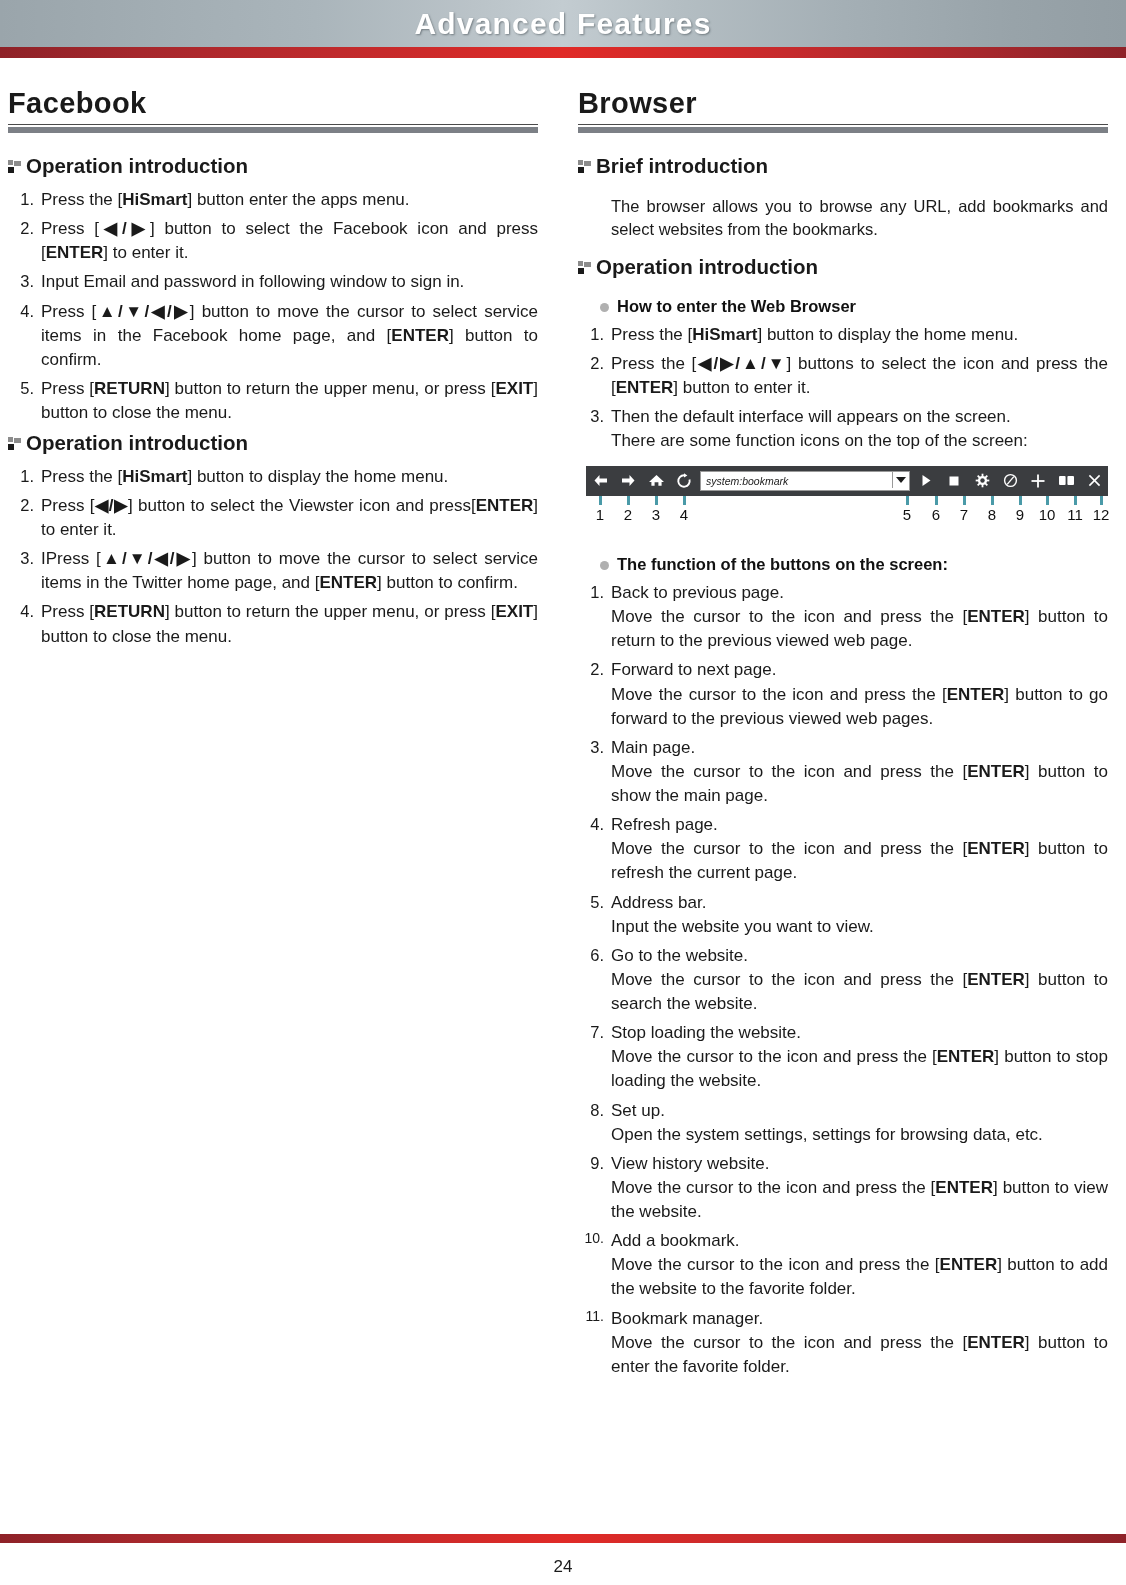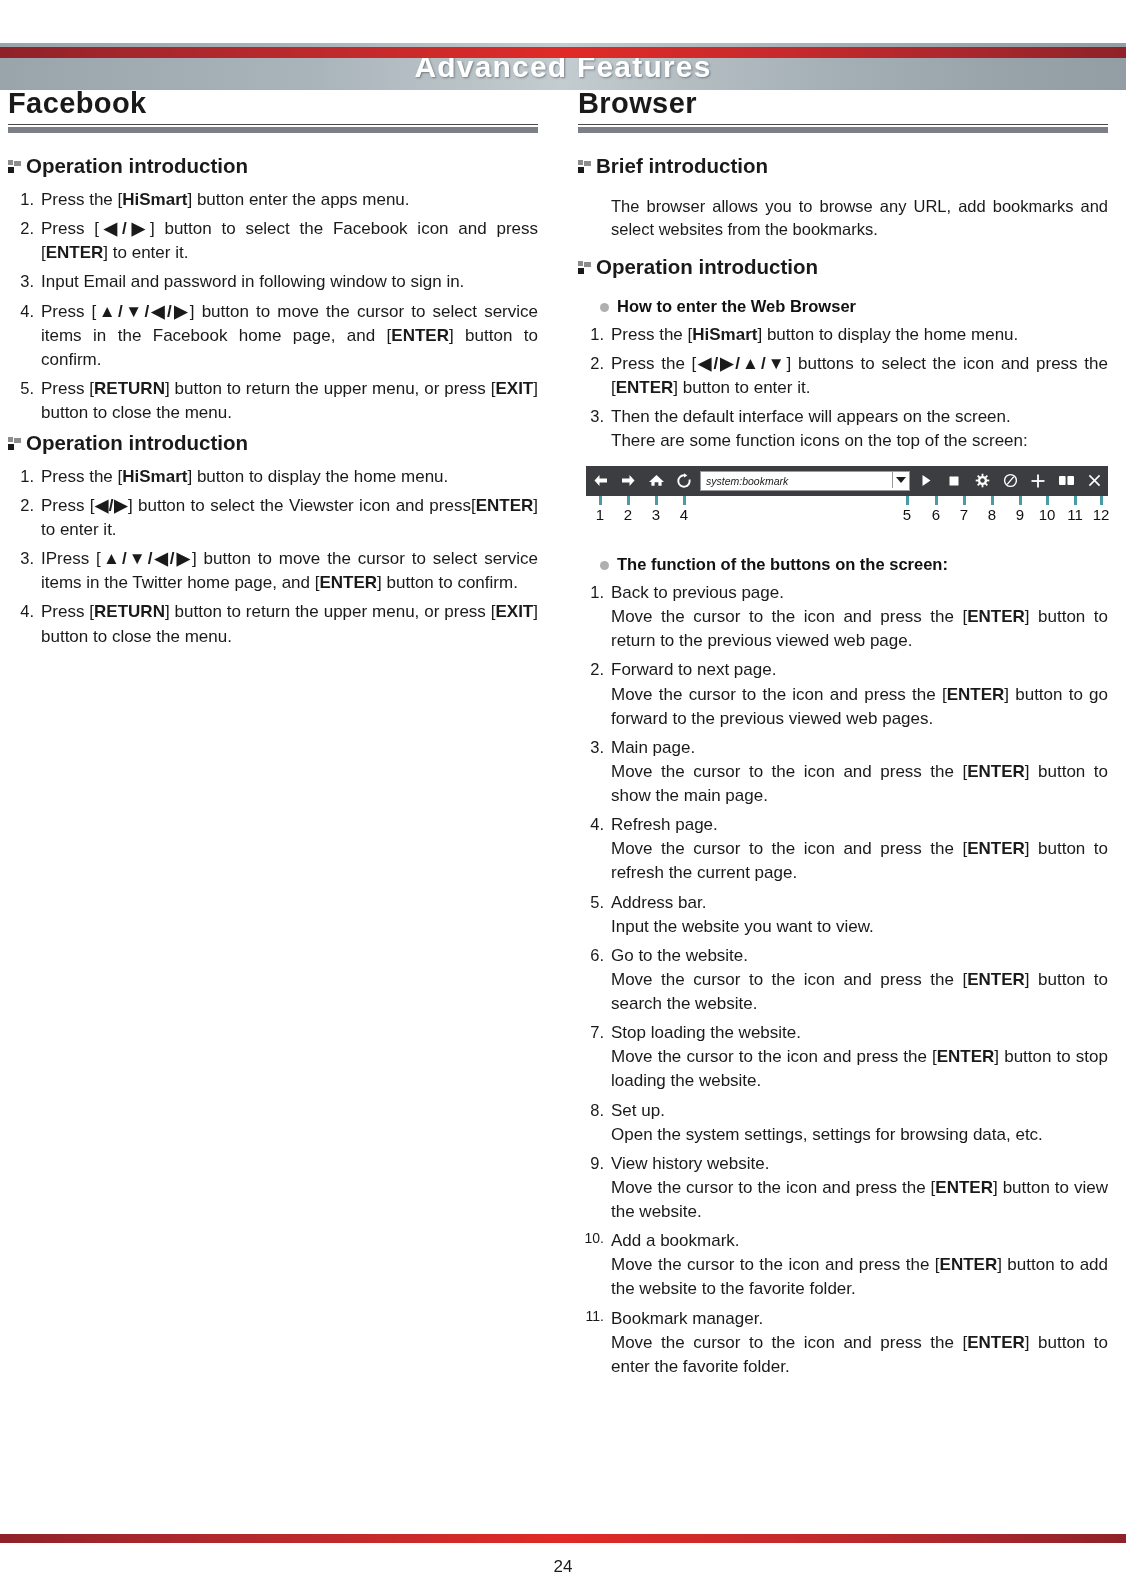--- a/index.html
+++ b/index.html
@@ -17,21 +17,20 @@
 
   
   .page-header {
     position: absolute;
     top: 0; left: 0;
     width: 1126px;
     height: 47px;
     background: linear-gradient(to right,
        #9aa5ab 0%, #a2adb3 14%, #aab5bb 28%, #bac3c8 42%,
        #c3ccd1 50%, #b4bec3 60%, #a4afb5 75%, #98a3a9 90%, #939ea4 100%);
-    margin-top: 43px;
   }
   .page-header-title {
     position: absolute;
     top: 50%;
     left: 0;
     width: 100%;
     transform: translateY(-50%);
     text-align: center;
     color: #ffffff;
     font-size: 30px;

